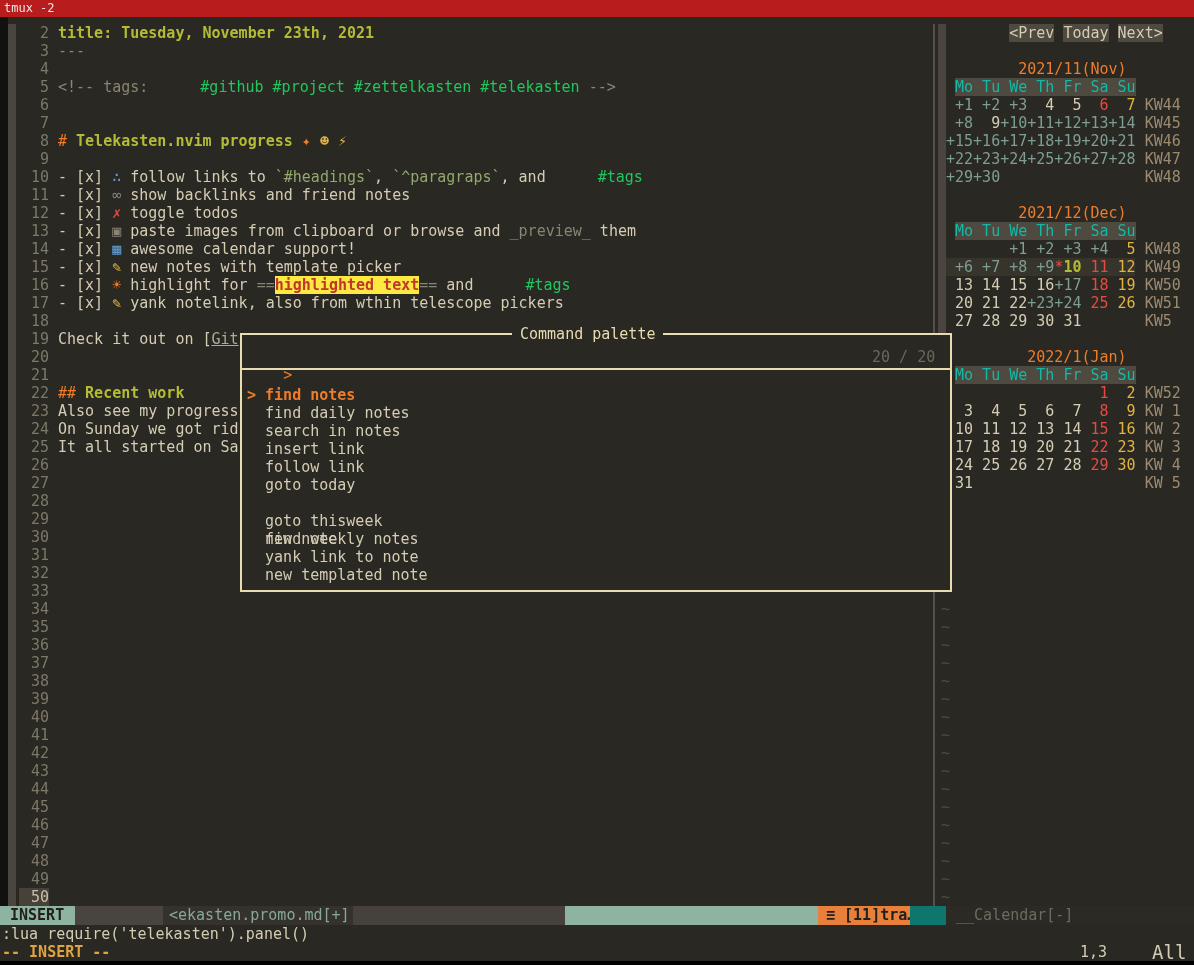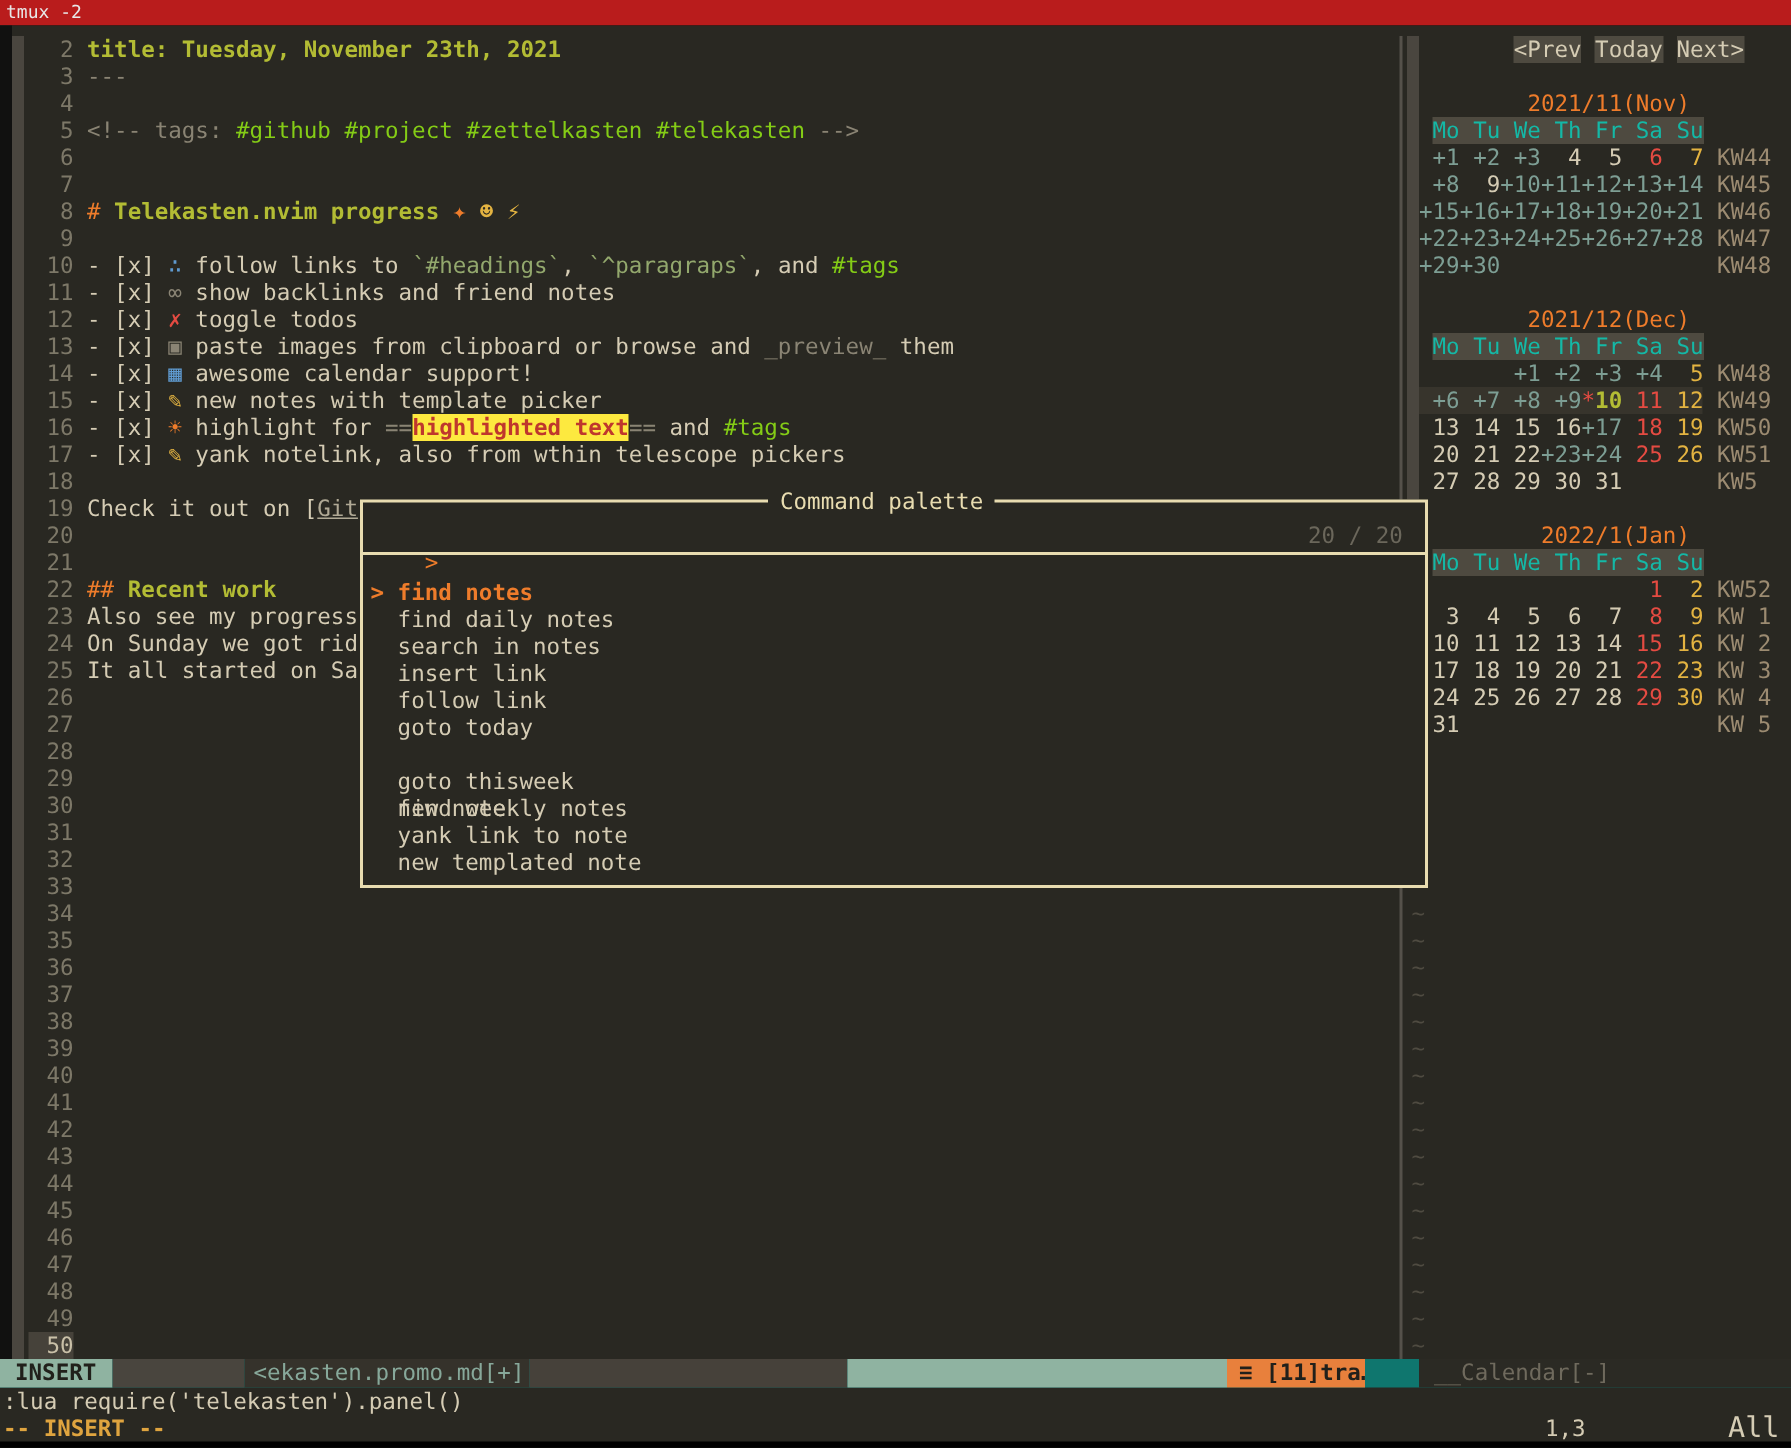--- a/index.html
+++ b/index.html
@@ -11,21 +11,21 @@
   #leftblack{position:absolute;left:0;top:17px;width:8px;height:890px;background:#111110;}
   #leftstrip{position:absolute;left:8px;top:24px;width:8px;height:882px;background:#4a463f;}
   #sepline{position:absolute;left:933px;top:24px;width:2px;height:882px;background:#55514a;z-index:1;}
   #rightstrip{position:absolute;left:938px;top:24px;width:8px;height:309px;background:#4a463f;z-index:1;}
   .row{position:absolute;height:18px;line-height:18px;font-size:15px;white-space:pre;color:#d5ccb4;z-index:2;}
   .num{display:inline-block;width:30px;text-align:right;color:#7d7868;margin-right:9px;}
   .curnum{background:#46423a;color:#c9c0a8;}
   .grn{color:#b3bc34;font-weight:bold;}
   .org{color:#ee7c2b;}
   .gry{color:#8a8474;}
-  .pnk{color:#84cc16;}
+  .pnk{color:#22c55e;margin-left:43px;}
   .cod{color:#93a86d;}
   .lnk{color:#b0a995;text-decoration:underline;}
   .mrk{background:#fde93f;color:#bf372d;font-weight:bold;}
   .red{color:#e54b42;}
   .yel{color:#e3b341;}
   .tea{color:#7d9e94;}
   .kw{color:#9c8b71;}
   .blu{color:#5f9ad0;}
   .tdy{color:#b3bc34;font-weight:bold;}
   .chip{background:#4e4a40;color:#d5ccb4;}
@@ -50,21 +50,21 @@
   #sl-branch{left:75px;width:88px;background:#49453e;color:#a8a190;padding-left:8px;}
   #sl-file{left:163px;width:190px;background:#35322b;color:#87a89a;padding-left:6px;}
   #sl-ft{left:353px;width:212px;background:#46413a;padding-left:16px;}
   #sl-words{left:565px;width:253px;background:#8fb3a1;color:#21201b;padding-left:8px;font-size:14px;}
   #sl-tabs{left:818px;width:92px;background:#e8803c;color:#21201b;font-weight:bold;padding-left:8px;}
   #sl-cal{left:946px;width:248px;background:#2b2a24;color:#6f6a5d;padding-left:10px;}
   #cmdline{position:absolute;left:2px;top:925px;height:18px;line-height:18px;font-size:15px;
            color:#d5ccb4;white-space:pre;z-index:3;}
   #modeline{position:absolute;left:0;top:943px;width:1194px;height:18px;z-index:3;}
   #ml-mode{position:absolute;left:2px;color:#dfa43f;font-weight:bold;font-size:15px;line-height:18px;white-space:pre;}
-  #ml-ruler{position:absolute;left:1030px;color:#d5ccb4;font-size:15px;line-height:18px;}
+  #ml-ruler{position:absolute;left:1080px;color:#d5ccb4;font-size:15px;line-height:18px;}
   #ml-scroll{position:absolute;left:1152px;color:#d5ccb4;font-size:19px;line-height:18px;}
 </style>
 </head>
 <body>
 
 <div id="root">
   <div id="tmuxbar">
     <span>tmux -2</span>
   </div>
 

